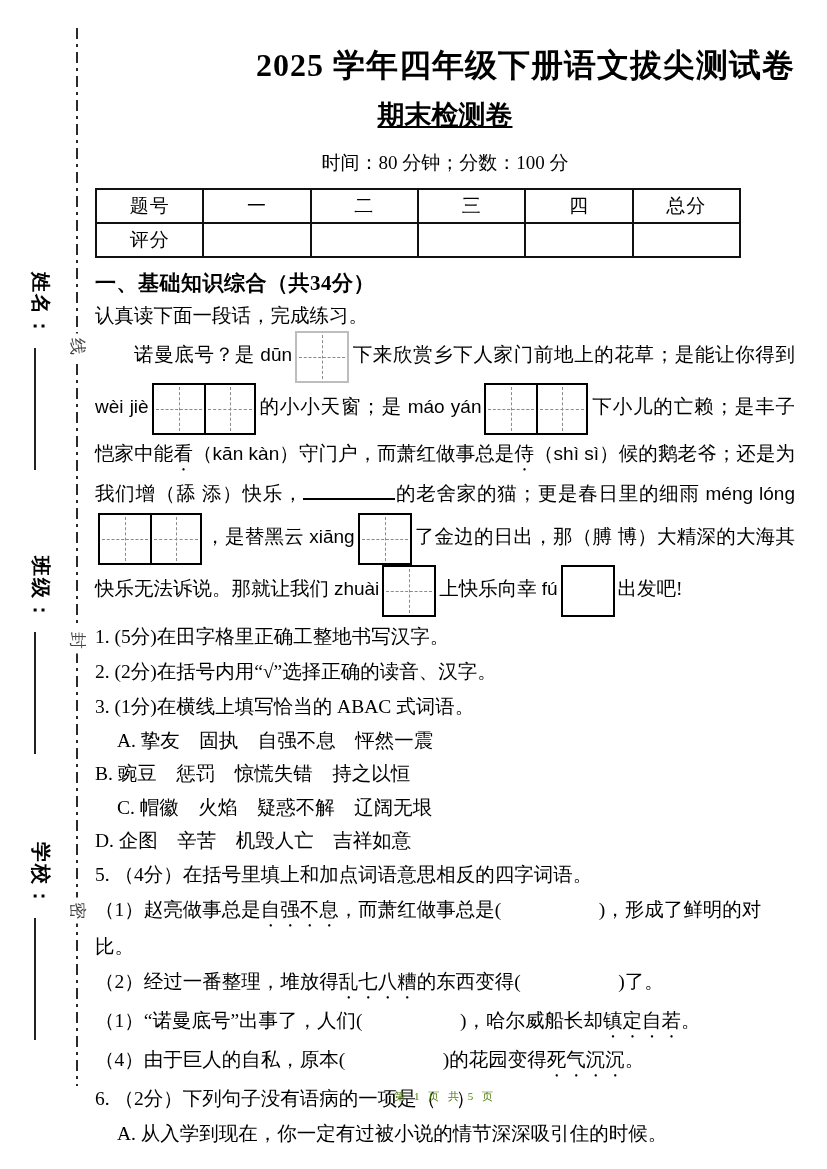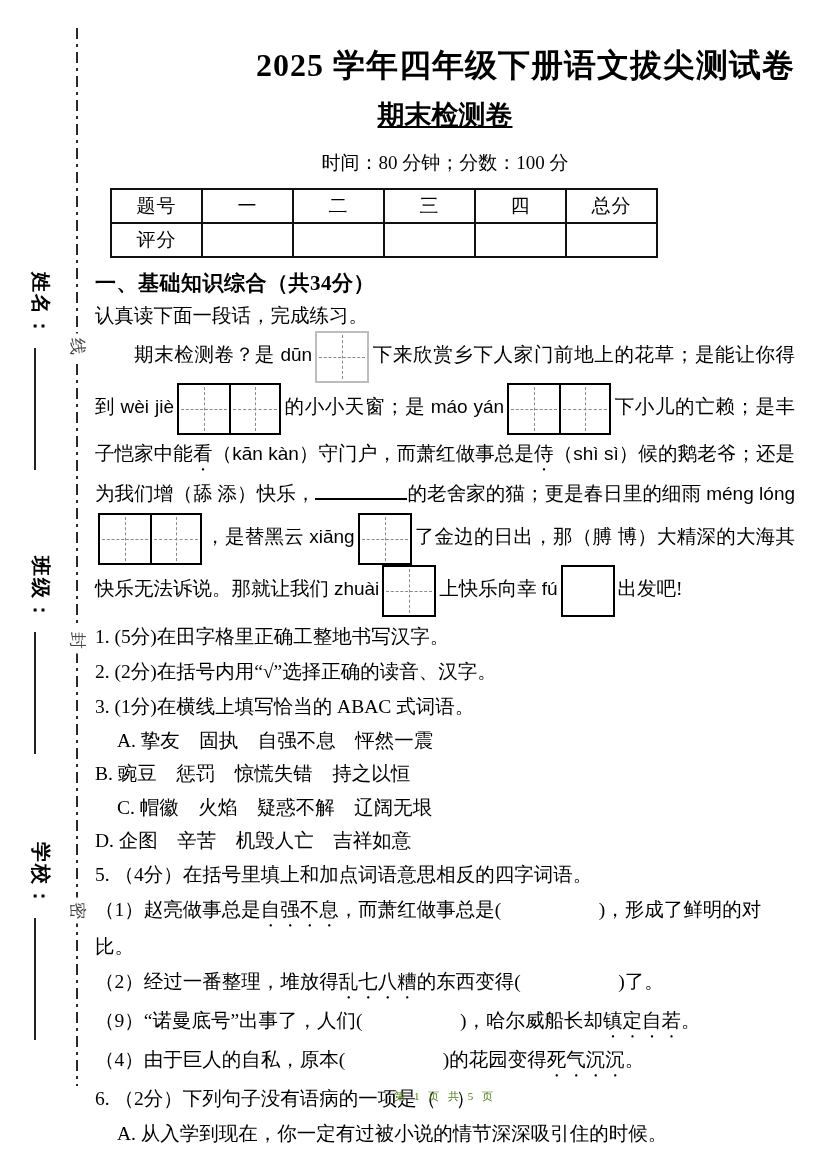--- a/index.html
+++ b/index.html
@@ -22,21 +22,21 @@
     position:absolute; left:54px; white-space:nowrap;
     transform-origin:0 0; transform:rotate(90deg);
     font-size:20px; font-weight:bold; letter-spacing:2px;
   }
   .vline { display:inline-block; width:122px; border-bottom:2px solid #222; height:4px; margin-left:10px; }
   
   .content { position:absolute; left:95px; top:44px; width:700px; }
   .title   { text-align:right; font-size:32px; font-weight:900; letter-spacing:1px; }
   .subtitle{ text-align:center; font-size:27px; font-weight:900; margin-top:9px;text-decoration:underline; }
   .meta    { text-align:center; font-size:19px; margin:17px 0 12px; }
-  table.score { border-collapse:collapse; margin-left:15px; width:548px; table-layout:fixed; }
+  table.score { border-collapse:collapse; width:646px; table-layout:fixed; }
   table.score td {
     border:2px solid #111; height:34px; text-align:center;
     font-size:19px; letter-spacing:1px;
   }
   .sec-heading { font-size:21px; font-weight:900; margin:11px 0 5px; letter-spacing:0.5px; }
   .lead { font-size:19.5px; margin:3px 0 2px; }
   .passage { font-size:19.5px; line-height:1.95; text-align:justify; text-indent:2em; }
   .py { font-family:"Liberation Sans", sans-serif; font-size:19px; }
   .emdot, .emdot-c {
     -webkit-text-emphasis:filled dot; -webkit-text-emphasis-position:under right;
@@ -101,21 +101,21 @@
         <td></td>
         <td></td>
         <td></td>
       </tr>
     </tbody>
       </table>
 
     <div class="sec-heading">一、基础知识综合（共34分）</div>
     <div class="lead">认真读下面一段话，完成练习。</div>
 
-    <div class="passage"><span>期末检测卷？是 </span><span class="py">dūn</span><span class="tian light">
+    <div class="passage"><span>诺曼底号？是 </span><span class="py">dūn</span><span class="tian light">
           <span class="cell guide"></span>
         </span><span>下来欣赏乡下人家门前地上的花草；是能让你得到 </span><span class="py">wèi jiè</span><span class="tian">
           <span class="cell guide"></span>
           <span class="cell guide"></span>
         </span><span>的小小天窗；是 </span><span class="py">máo yán</span><span class="tian">
           <span class="cell guide"></span>
           <span class="cell guide"></span>
         </span><span>下小儿的亡赖；是丰子恺家中能</span><span class="emdot">看</span><span>（</span><span class="py">kān kàn</span><span>）守门户，而萧红做事总是</span><span class="emdot">侍</span><span>（</span><span class="py">shì sì</span><span>）候的鹅老爷；还是为我们增（舔 添）快乐，</span><span class="blankline"></span><span>的老舍家的猫；更是春日里的细雨 </span><span class="py">méng lóng</span><span class="tian">
           <span class="cell guide"></span>
           <span class="cell guide"></span>
@@ -138,21 +138,21 @@
       </div>
       <div class="optrow">
         <div class="o1">C. 帽徽　火焰　疑惑不解　辽阔无垠</div>
         <div class="o2">D. 企图　辛苦　机毁人亡　吉祥如意</div>
       </div>
 
       <div class="q">5. （4分）在括号里填上和加点词语意思相反的四字词语。</div>
 
       <div class="q"><span>（1）赵亮做事总是</span><span class="emdot-c">自强不息</span><span>，而萧红做事总是(　　　　　)，形成了鲜明的对比。</span></div>
       <div class="q"><span>（2）经过一番整理，堆放得</span><span class="emdot-c">乱七八糟</span><span>的东西变得(　　　　　)了。</span></div>
-      <div class="q"><span>（9）“诺曼底号”出事了，人们(　　　　　)，哈尔威船长却</span><span class="emdot-c">镇定自若</span><span>。</span></div>
+      <div class="q"><span>（1）“诺曼底号”出事了，人们(　　　　　)，哈尔威船长却</span><span class="emdot-c">镇定自若</span><span>。</span></div>
       <div class="q"><span>（4）由于巨人的自私，原本(　　　　　)的花园变得</span><span class="emdot-c">死气沉沉</span><span>。</span></div>
 
       <div class="q">6. （2分）下列句子没有语病的一项是（　）</div>
       <div class="opt">A. 从入学到现在，你一定有过被小说的情节深深吸引住的时候。</div>
 
     </div>
   </div>
 
   <div class="footer">第 1 页 共 5 页</div>
 </div>

